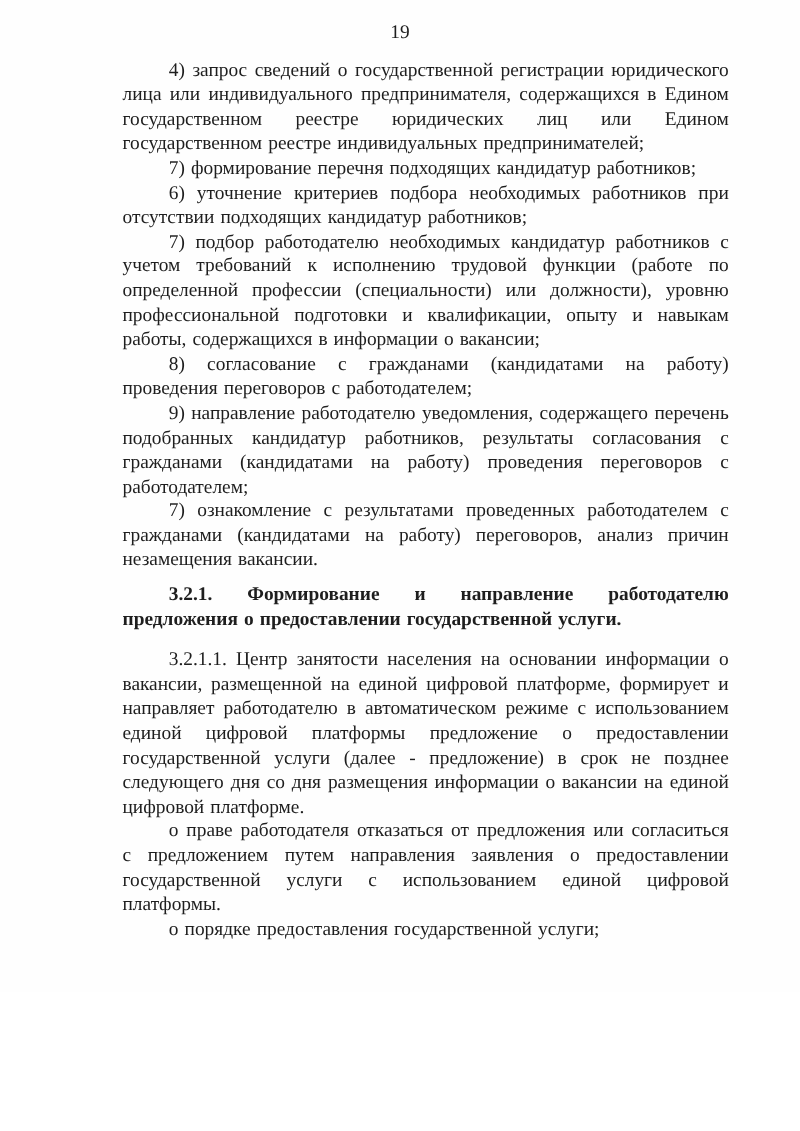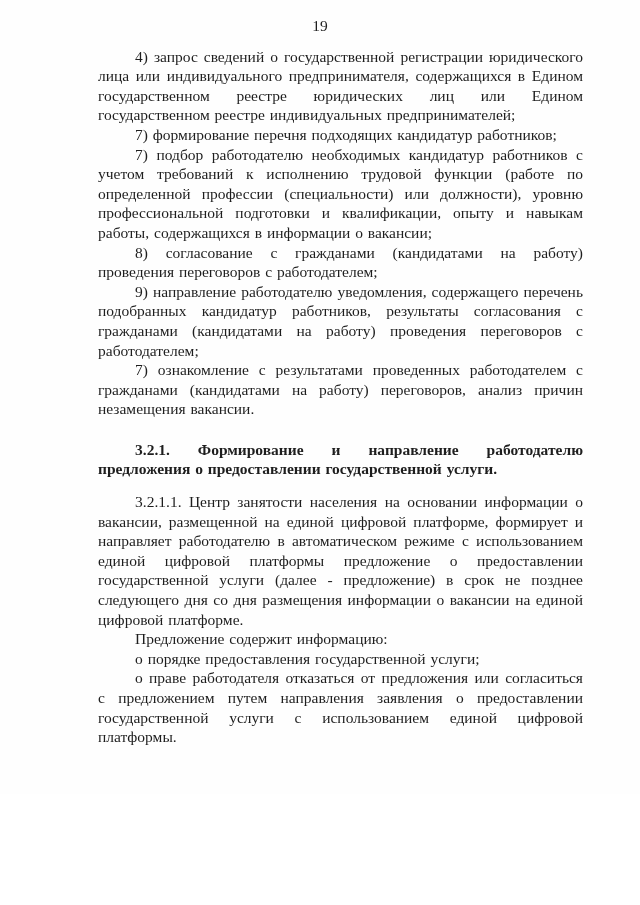--- a/index.html
+++ b/index.html
@@ -30,49 +30,49 @@
     margin: 0;
     text-align: justify;
     text-indent: 37px;
     word-spacing: 1px;
   }
   p.noindent {
     text-indent: 0;
   }
   p.heading {
     font-weight: bold;
-    margin-top: 21px;
+    margin-top: 8px;
     margin-bottom: 13px;
   }
 </style>
 </head>
 <body>
 
 <div class="page">
 
   <div class="pagenum">19</div>
 
 
   <p>4) запрос сведений о государственной регистрации юридического лица или индивидуального предпринимателя, содержащихся в Едином государственном реестре юридических лиц или Едином государственном реестре индивидуальных предпринимателей;</p>
 
   <p>7) формирование перечня подходящих кандидатур работников;</p>
 
+  <p>6) уточнение критериев подбора необходимых работников при отсутствии подходящих кандидатур работников;</p>
 
   <p>7) подбор работодателю необходимых кандидатур работников с учетом требований к исполнению трудовой функции (работе по определенной профессии (специальности) или должности), уровню профессиональной подготовки и квалификации, опыту и навыкам работы, содержащихся в информации о вакансии;</p>
 
   <p>8) согласование с гражданами (кандидатами на работу) проведения переговоров с работодателем;</p>
 
   <p>9) направление работодателю уведомления, содержащего перечень подобранных кандидатур работников, результаты согласования с гражданами (кандидатами на работу) проведения переговоров с работодателем;</p>
 
   <p>7) ознакомление с результатами проведенных работодателем с гражданами (кандидатами на работу) переговоров, анализ причин незамещения вакансии.</p>
 
   <p class="heading">3.2.1. Формирование и направление работодателю предложения о предоставлении государственной услуги.</p>
 
   <p>3.2.1.1. Центр занятости населения на основании информации о вакансии, размещенной на единой цифровой платформе, формирует и направляет работодателю в автоматическом режиме с использованием единой цифровой платформы предложение о предоставлении государственной услуги (далее - предложение) в срок не позднее следующего дня со дня размещения информации о вакансии на единой цифровой платформе.</p>
 
-  <p>Предложение содержит информацию:</p>
+
+  <p>о праве работодателя отказаться от предложения или согласиться с предложением путем направления заявления о предоставлении государственной услуги с использованием единой цифровой платформы.</p>
 
   <p>о порядке предоставления государственной услуги;</p>
-
-  <p>о праве работодателя отказаться от предложения или согласиться с предложением путем направления заявления о предоставлении государственной услуги с использованием единой цифровой платформы.</p>
 
 
 </div>
 
 </body></html>

